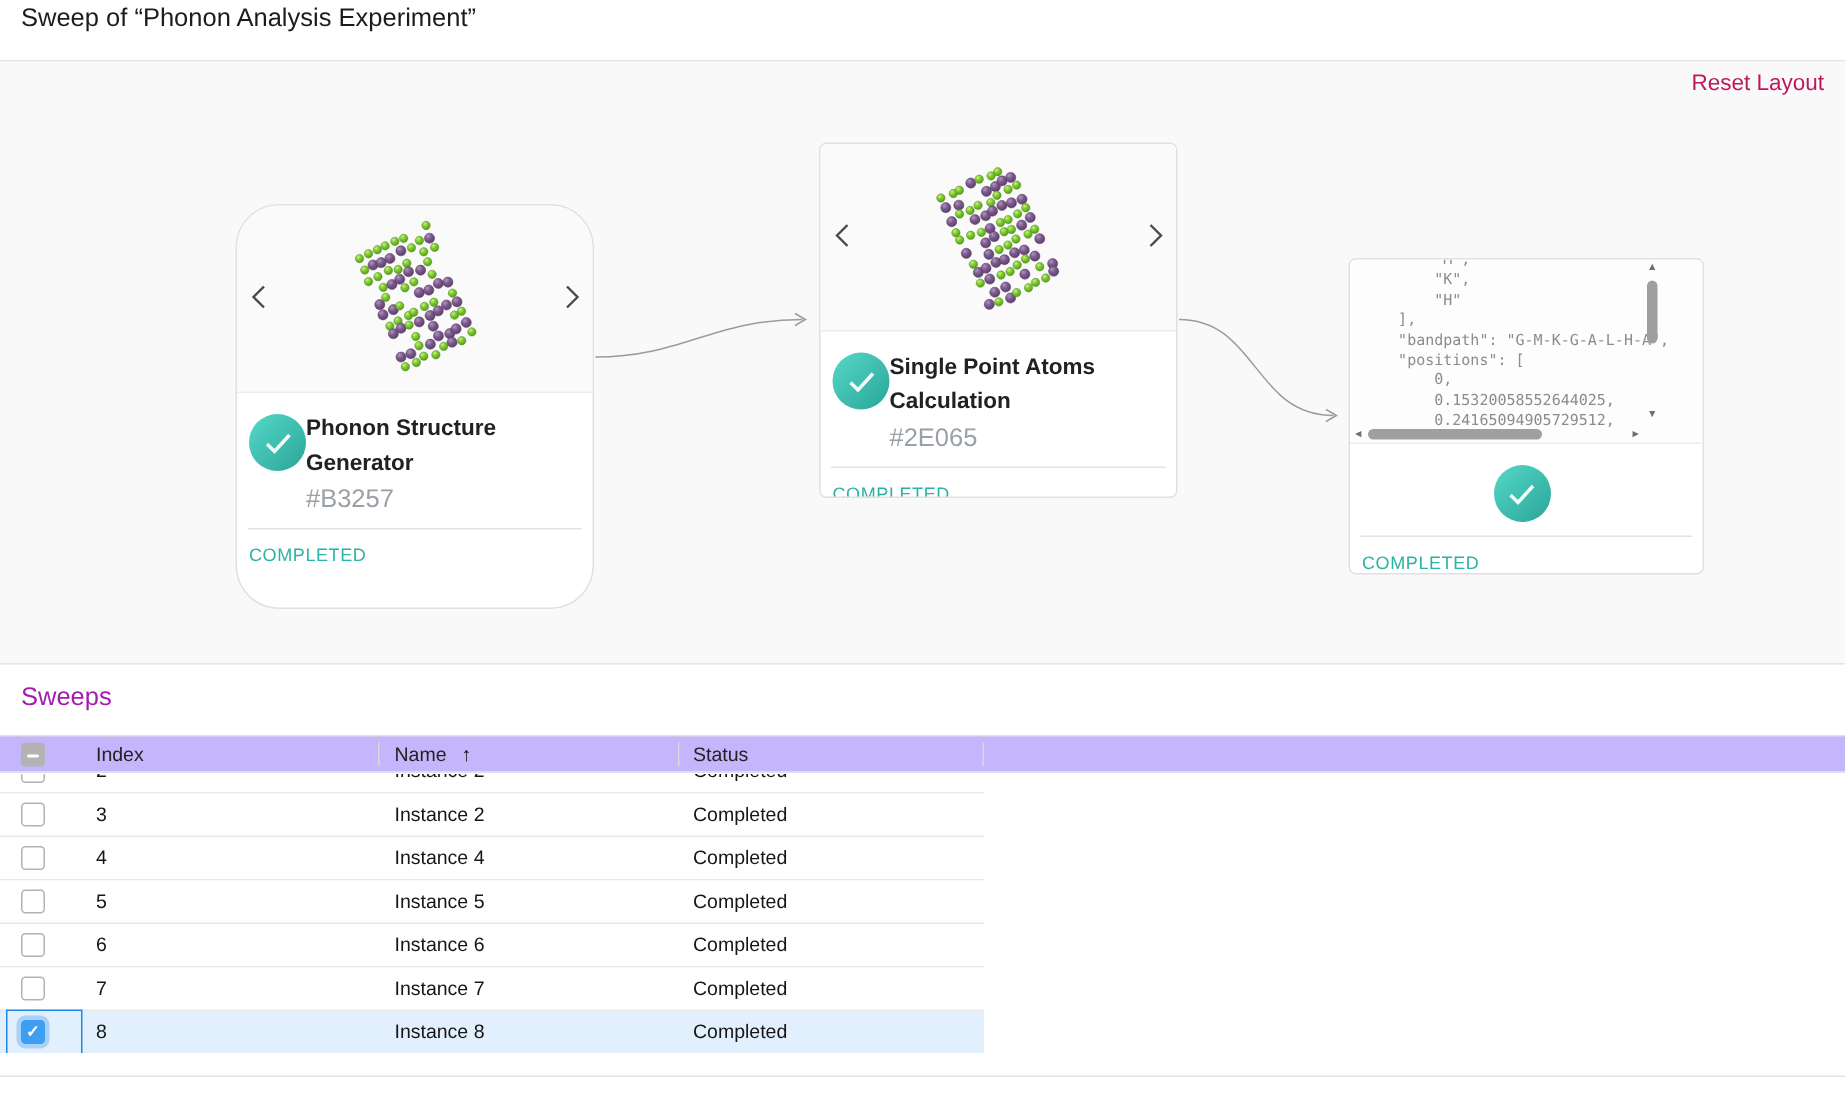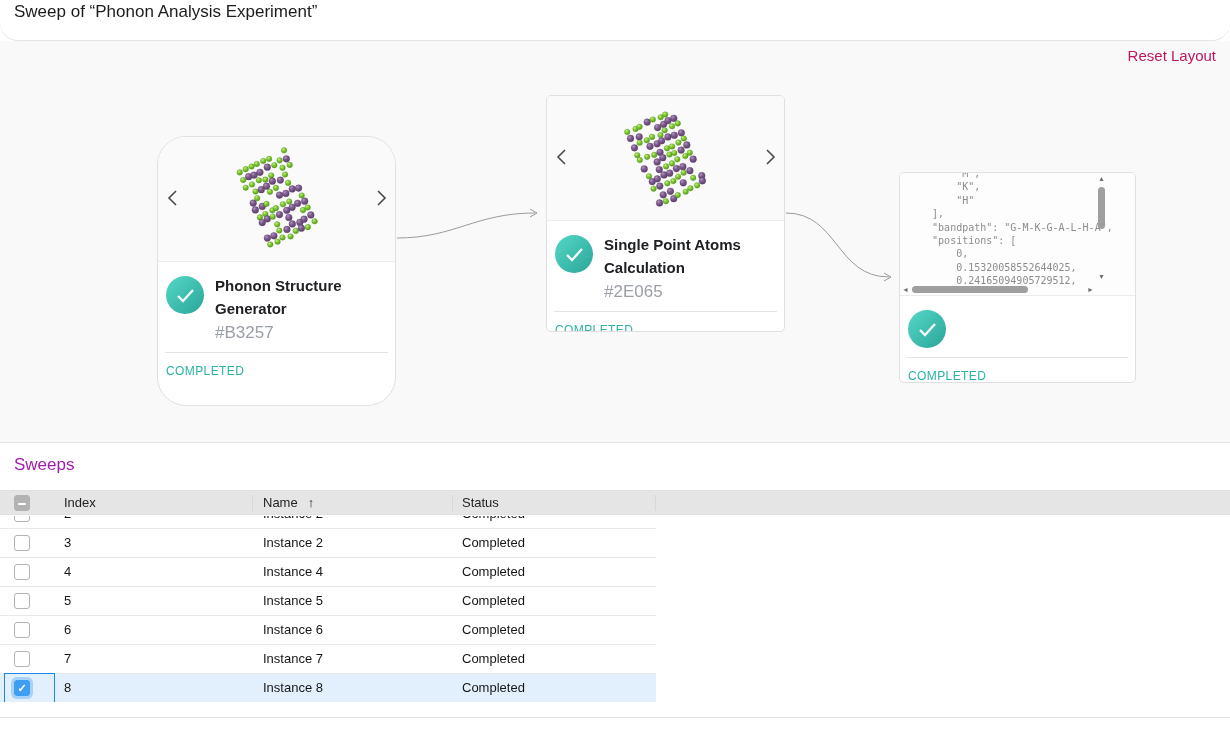--- a/index.html
+++ b/index.html
@@ -3,21 +3,21 @@
 <meta charset="utf-8">
 <style>
   * { box-sizing: border-box; margin: 0; padding: 0; }
   html,body { width:1230px; height:734px; }
   body {
     font-family: "Liberation Sans", sans-serif;
     background:#ffffff; color:#1f1f1f; position:relative; overflow:hidden;
   }
   
   .app-header { position:absolute; top:0; left:0; width:1230px; height:41px;
-    background:#fff; border-bottom:1px solid #e4e4e4; z-index:5;border-radius:18px; }
+    background:#fff; border-bottom:1px solid #e4e4e4; z-index:5; }
   .page-title { position:absolute; top:2px; left:14px; font-size:17px; color:#1c1c1c; }
 
   
   .canvas { position:absolute; top:41px; left:0; width:1230px; height:402px;
     background:#f9f9f9; border-bottom:1px solid #e4e4e4; }
   .reset-layout { position:absolute; top:6px; right:14px; font-size:15px; color:#be185d;
     background:none; border:none; font-family:inherit; cursor:pointer; }
   svg.connectors { position:absolute; inset:0; width:1230px; height:402px; pointer-events:none; }
 
   
@@ -27,21 +27,21 @@
   .node-2 { left:546px; top:54px;  width:239px; height:237px; }
   .node-3 { left:899px; top:131px; width:237px; height:211px; }
   .node-media { position:relative; height:125px; background:#fafafa; border-bottom:1px solid #ececec;
     display:flex; align-items:center; justify-content:center; }
   .node-3 .node-media { height:123px; background:#fdfdfd; }
   .nav-btn { position:absolute; top:50%; transform:translateY(-50%); width:20px; height:22px;
     background:none; border:none; cursor:pointer; display:flex; align-items:center; justify-content:center; }
   .nav-prev { left:4px; } .nav-next { right:4px; }
   .nav-btn svg { stroke:#4a4a4a; stroke-width:1.6; fill:none; }
   svg.molecule { width:88px; height:106px; }
-  .node-body { display:flex; gap:11px; padding:12px 14px 0 8px; align-items:flex-start; }
+  .node-body { display:flex; padding:12px 14px 0 8px; align-items:flex-start;justify-content:center; }
   .check-circle { flex:0 0 38px; width:38px; height:38px; border-radius:50%;
     background:linear-gradient(135deg,#55d8c7 0%,#2aa598 100%);
     display:flex; align-items:center; justify-content:center; margin-top:2px; }
   .check-circle svg { stroke:rgba(255,255,255,.92); stroke-width:2.4; fill:none; }
   .node-title { font-weight:700; font-size:15px; line-height:23px; color:#202124; }
   .node-id { font-size:17px; color:#9aa0a6; margin-top:3px; }
   .node-footer { margin:9px 7px 0; border-top:1px solid #e3e3e3; padding:8px 1px 10px; }
   .node-status { font-size:12px; letter-spacing:.4px; color:#2ab3a3; }
 
   
@@ -55,21 +55,21 @@
   .hsb .thumb { position:absolute; left:10px; top:2px; width:116px; height:7px;
     background:#9f9f9f; border-radius:3.5px; }
   .sb-arrow { position:absolute; font-size:7px; color:#6f6f6f; line-height:8px; }
   .vsb .up    { top:0; left:2px; }
   .vsb .down  { bottom:0; left:2px; }
   .hsb .leftA { left:0; top:2px; }
   .hsb .rightA{ right:0; top:2px; }
 
   
   .sweeps-title { position:absolute; top:455px; left:14px; font-size:17px; color:#a21caf; }
-  .thead { position:absolute; top:490px; left:0; width:1230px; height:25px; background:#e5e5e5;
+  .thead { position:absolute; top:490px; left:0; width:1230px; height:25px; background:#c4b5fd;
     border-top:1px solid #e0e0e0; border-bottom:1px solid #e0e0e0; z-index:3; }
   .th { position:absolute; top:0; height:23px; line-height:23px; font-size:13px; color:#222;
     font-weight:500; cursor:pointer; }
   .th-index { left:64px; } .th-name { left:263px; } .th-status { left:462px; }
   .sort-arrow { font-size:13px; font-weight:600; color:#111; margin-left:10px; }
   .col-div { position:absolute; top:4px; width:1px; height:16px; background:#d8d8d8; }
   .cb { display:inline-block; width:16px; height:16px; border:1px solid #b3b3b3; border-radius:3px;
     background:#fff; position:relative; cursor:pointer; }
   .cb.indeterminate { background:#b3b3b3; border-color:#b3b3b3; }
   .cb.indeterminate::after { content:""; position:absolute; left:3px; top:6.5px; width:8px; height:2px;

